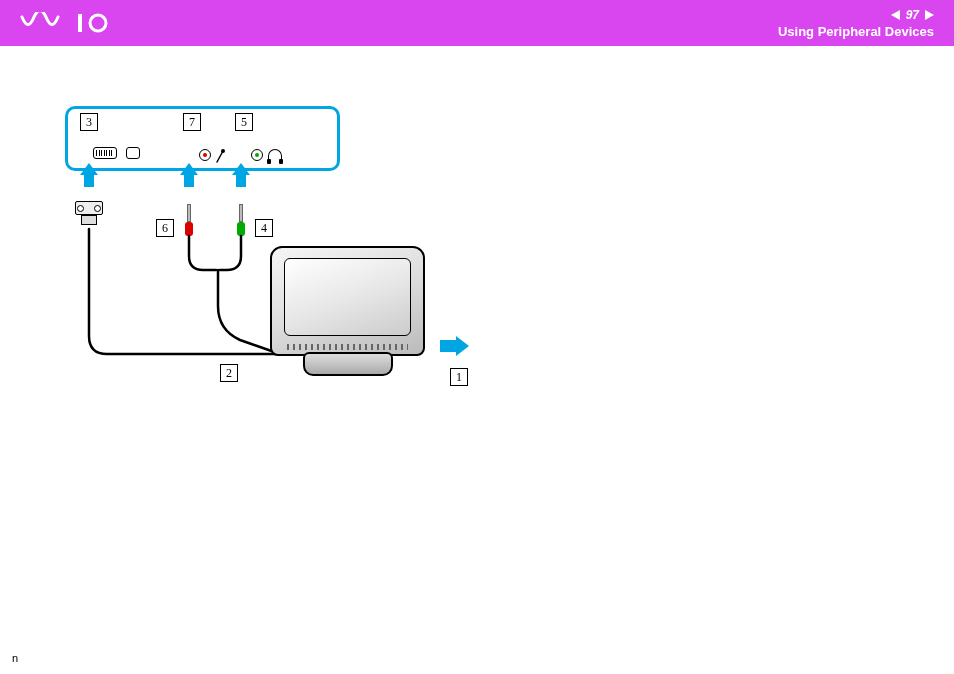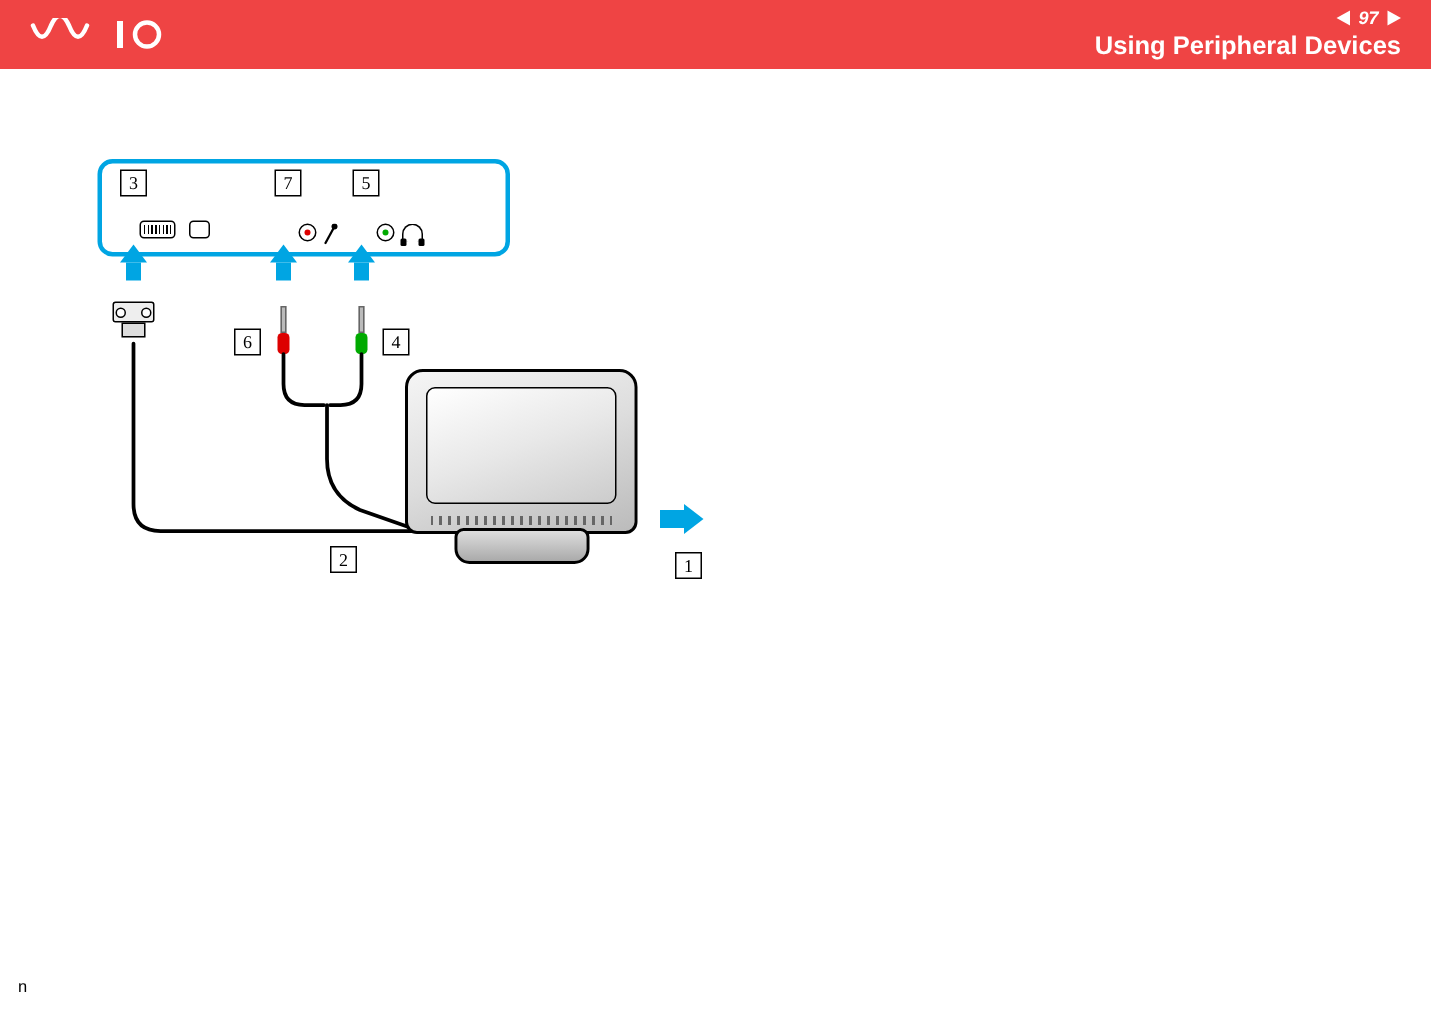--- a/index.html
+++ b/index.html
@@ -4,21 +4,21 @@
   <style>
     * { margin: 0; padding: 0; box-sizing: border-box; }
     body {
       width: 954px;
       height: 674px;
       font-family: Arial, Helvetica, sans-serif;
       background: #fff;
       position: relative;
     }
     .header {
-      background: #ef4444;
+      background: #d946ef;
       height: 46px;
       width: 100%;
       display: flex;
       align-items: center;
       justify-content: space-between;
       padding: 0 20px;
       color: #fff;
     }
     .vaio-logo {
       display: flex;
@@ -47,21 +47,21 @@
       cursor: pointer;
     }
     .arrow-right {
       width: 0; height: 0;
       border-top: 5px solid transparent;
       border-bottom: 5px solid transparent;
       border-left: 9px solid #fff;
       cursor: pointer;
     }
     .section-title {
-      font-size: 17px;
+      font-size: 13px;
       font-weight: bold;
     }
     .content {
       position: relative;
       padding: 60px 50px;
     }
     .diagram {
       position: relative;
       width: 480px;
       height: 310px;

